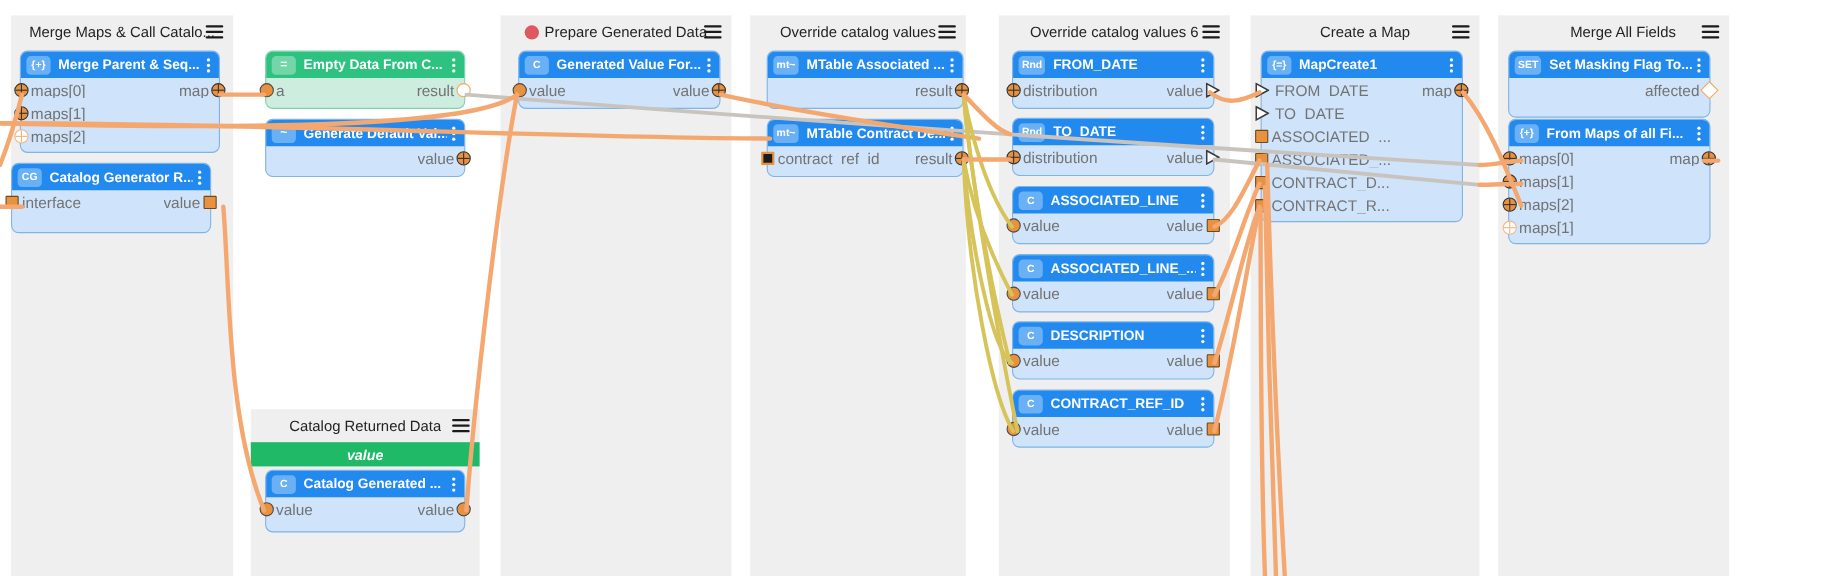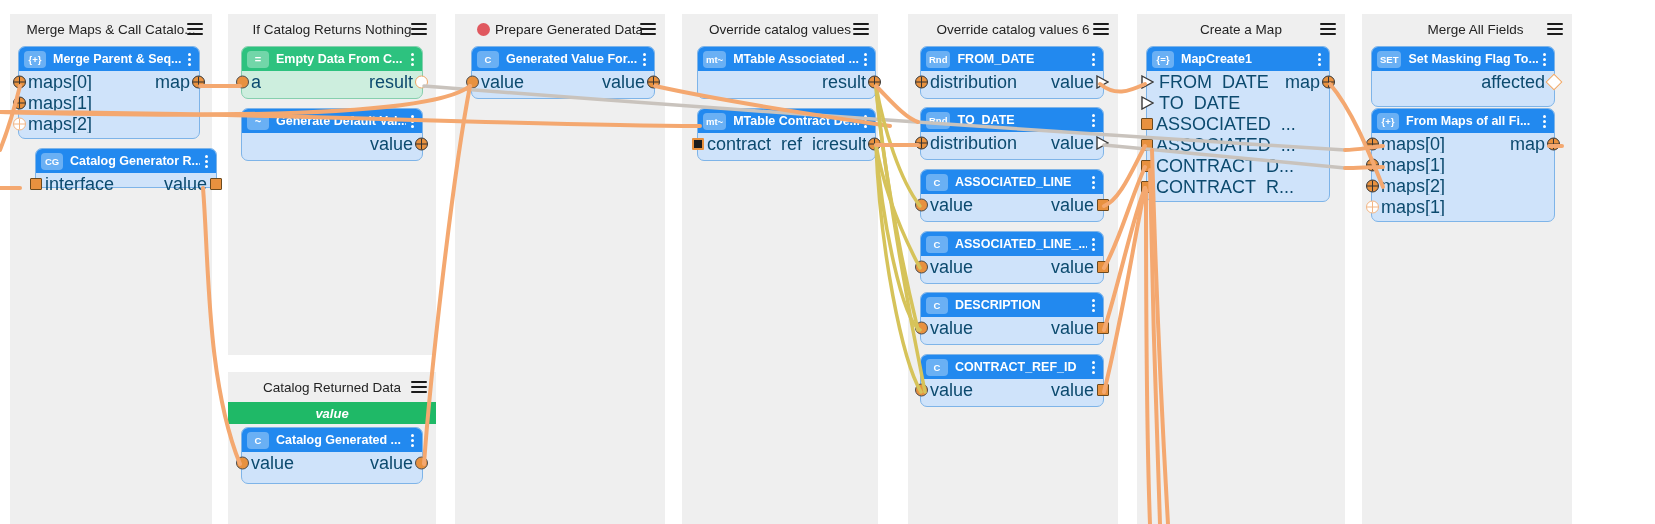--- a/index.html
+++ b/index.html
@@ -125,22 +125,22 @@
   .port-row {
     position: relative;
     height: 21px;
     display: flex;
     align-items: center;
     justify-content: space-between;
     padding: 0 2px;
     box-sizing: border-box;
   }
   .port-label {
-    font-size: 18px;
-    color: #0c4a6e;
+    font-size: 14px;
+    color: #737373;
     white-space: nowrap;
     overflow: hidden;
     text-overflow: clip;
     line-height: 1;
   }
   .port-label.in { margin-left: 7px; }
   .port-label.out { margin-right: 7px; text-align: right; }
   .pad { flex: 1 1 auto; }
 
   
@@ -214,30 +214,20 @@
     <div class="lane-header">
       <span class="lane-title">Merge Maps &amp; Call Catalo...</span>
       <span class="hamburger">
           <i></i>
           <i></i>
           <i></i>
         </span>
     </div>
   </div>
 
-  <div class="lane" style="left:228px; top:14px; width:208px; height:341px;">
-    <div class="lane-header">
-      <span class="lane-title">If Catalog Returns Nothing</span>
-      <span class="hamburger">
-          <i></i>
-          <i></i>
-          <i></i>
-        </span>
-    </div>
-  </div>
 
   <div class="lane" style="left:228px; top:372px; width:208px; height:152px;">
     <div class="lane-header">
       <span class="lane-title">Catalog Returned Data</span>
       <span class="hamburger">
           <i></i>
           <i></i>
           <i></i>
         </span>
     </div>
@@ -374,21 +364,21 @@
         <span class="pt cross left"></span>
         <span class="port-label in">maps[1]</span>
       </div>
       <div class="port-row">
         <span class="pt cross hollow left"></span>
         <span class="port-label in">maps[2]</span>
       </div>
     </div>
   </div>
 
-  <div class="node" style="left:35px; top:148px; width:182px; height:40px;">
+  <div class="node" style="left:10px; top:148px; width:182px; height:64px;">
     <div class="node-head">
       <span class="badge">CG</span>
       <span class="node-title">Catalog Generator R...</span>
       <span class="kebab">
           <i></i>
           <i></i>
           <i></i>
         </span>
     </div>
     <div class="node-body">

